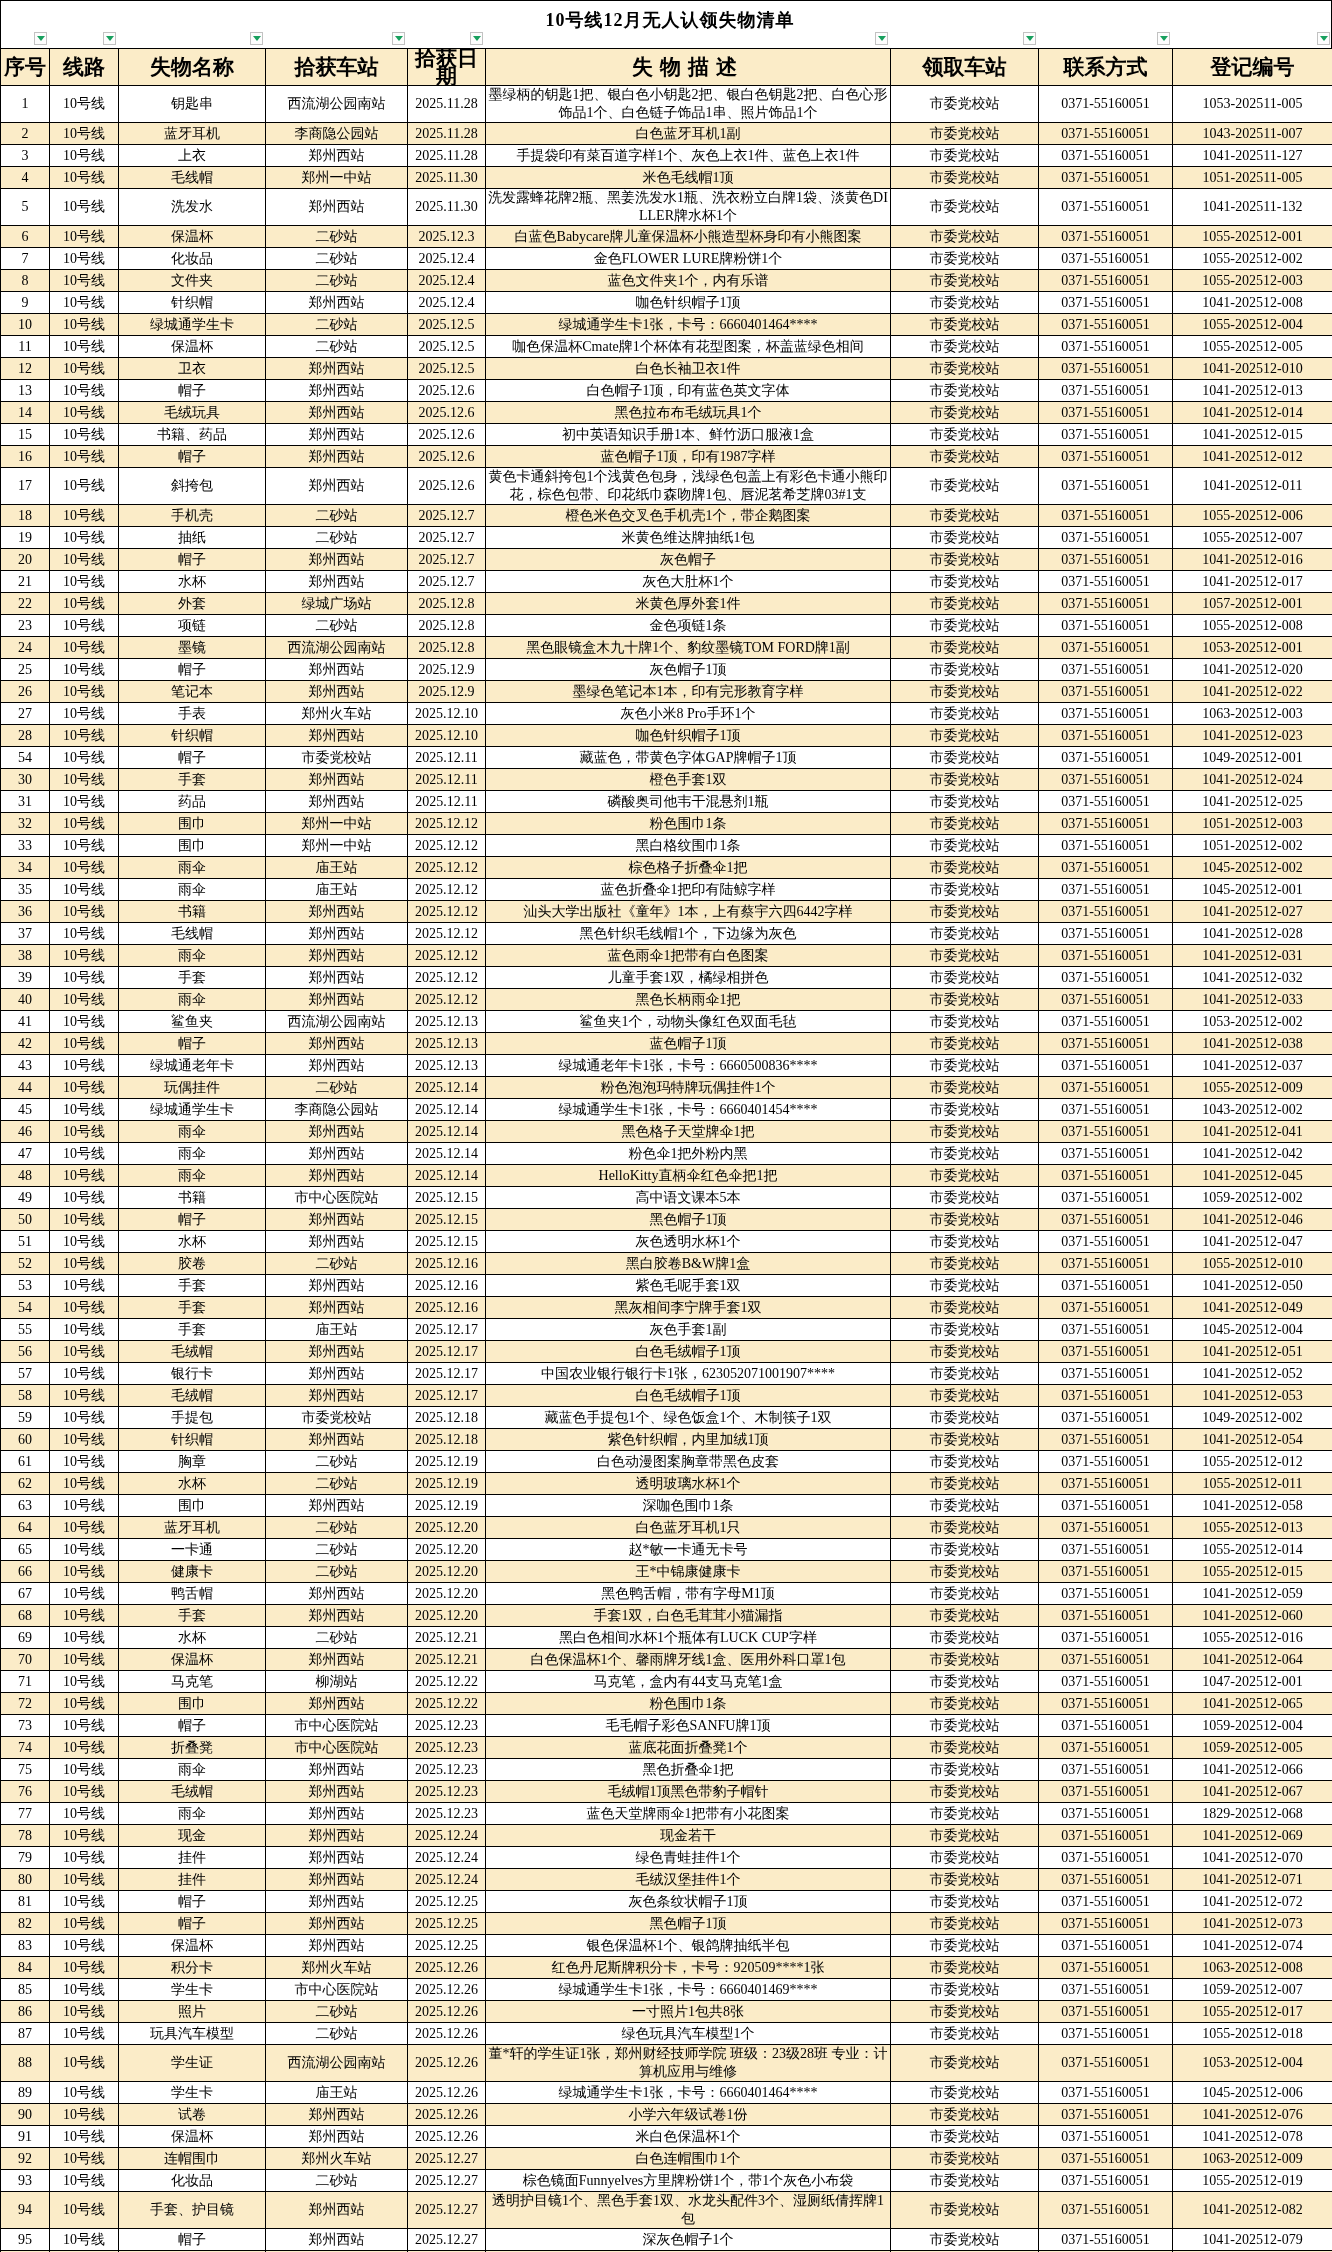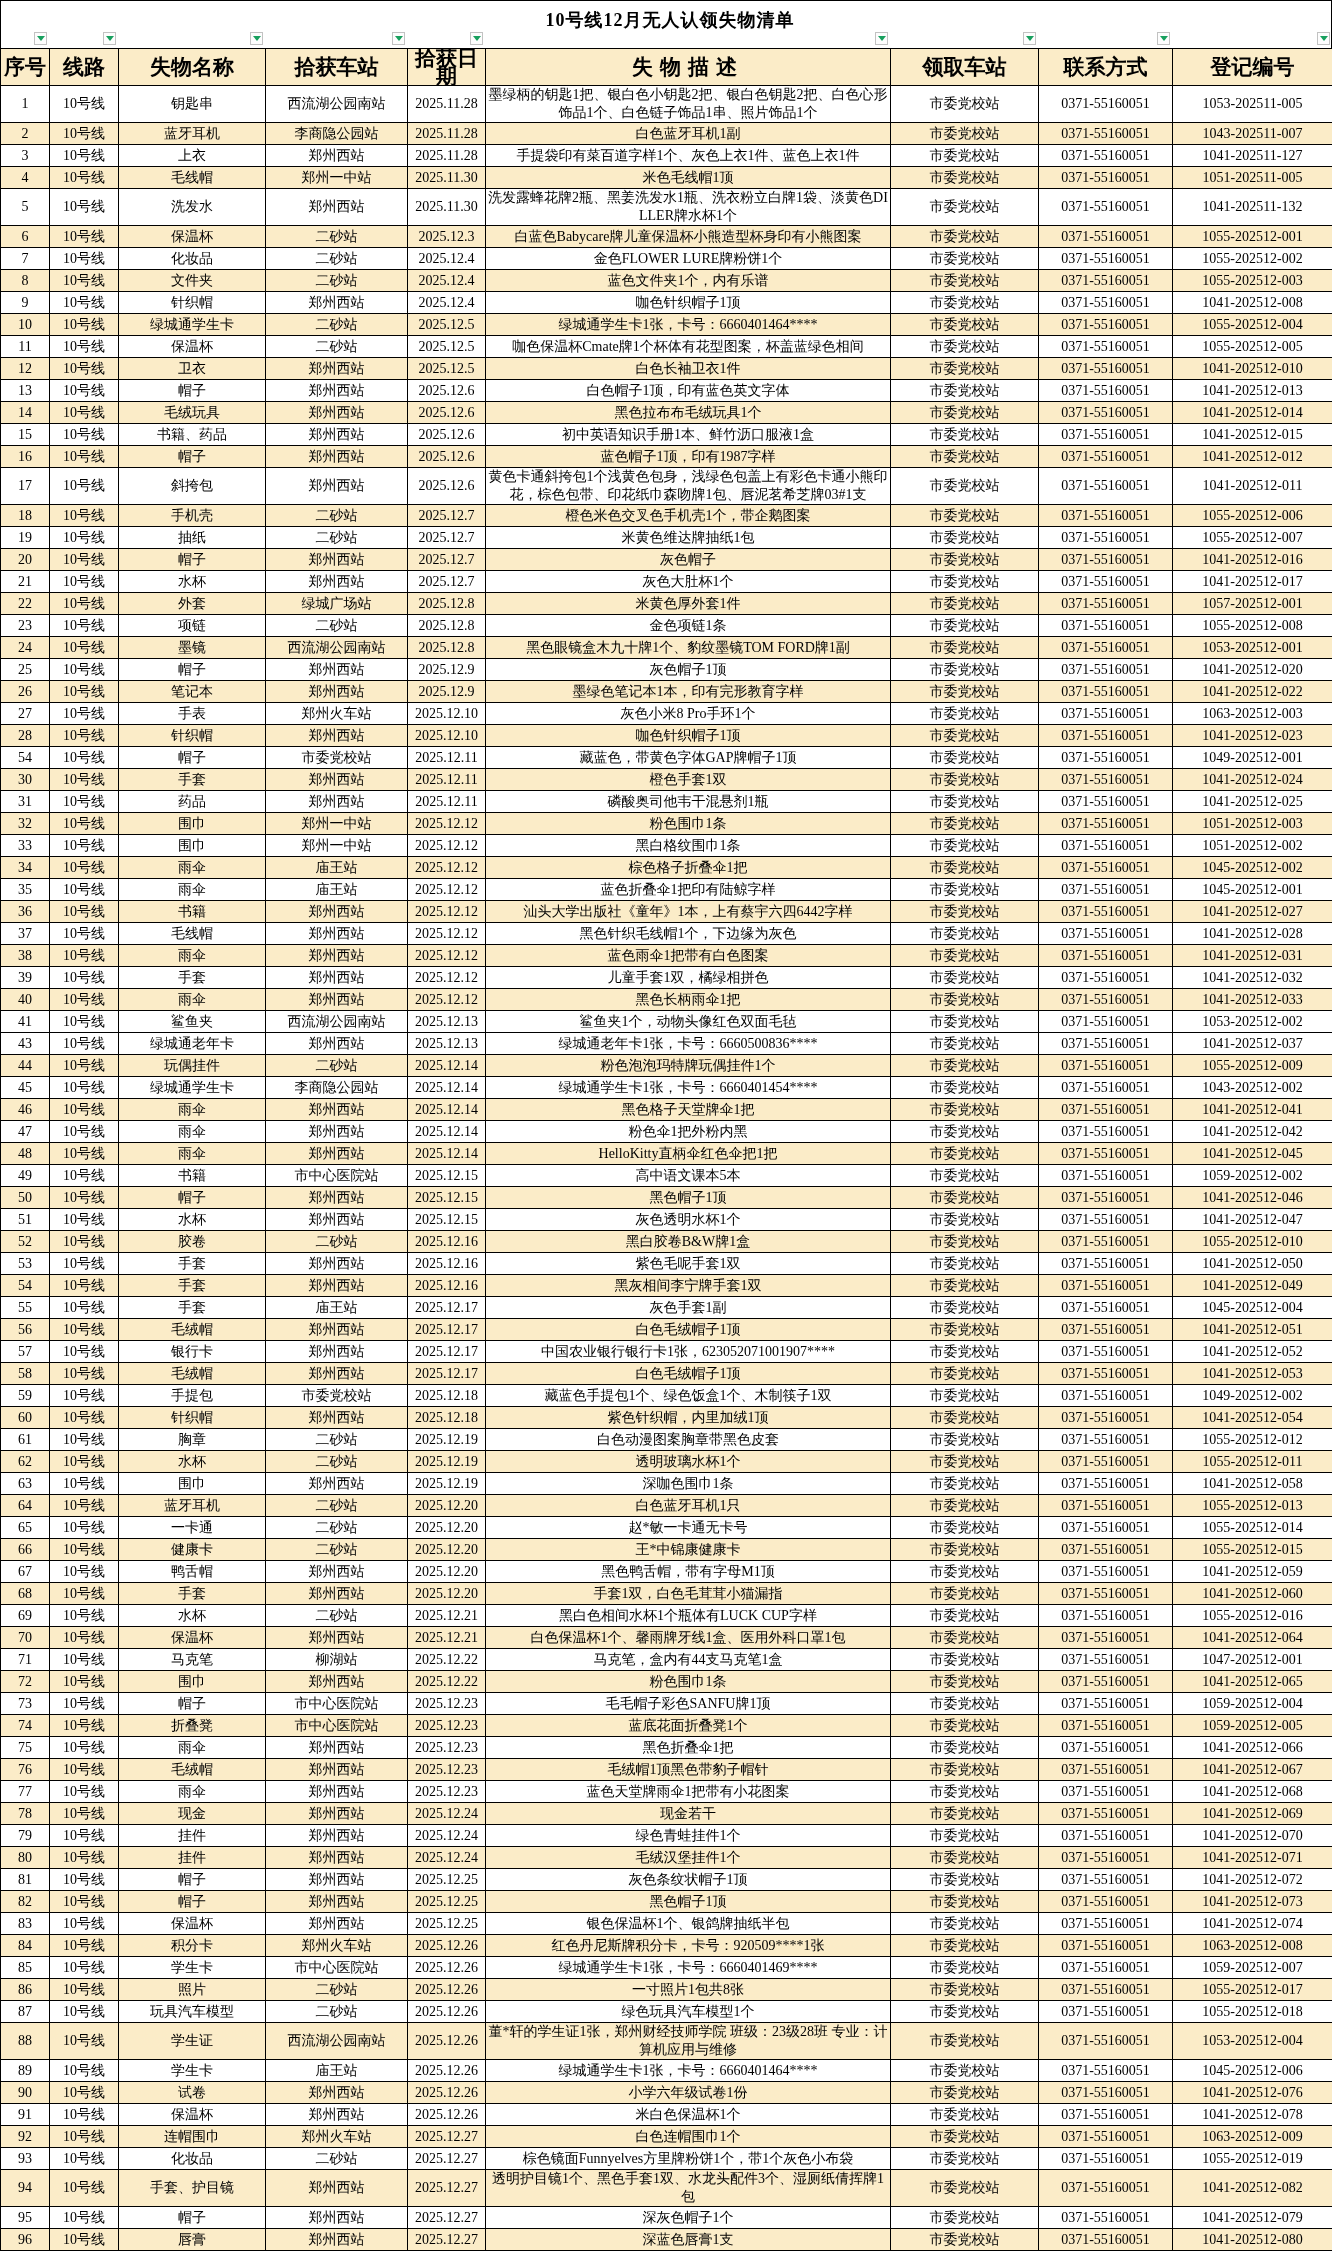--- a/index.html
+++ b/index.html
@@ -588,20 +588,31 @@
           <td class="c-no">41</td>
           <td class="c-line">10号线</td>
           <td class="c-name">鲨鱼夹</td>
           <td class="c-station">西流湖公园南站</td>
           <td class="c-date">2025.12.13</td>
           <td class="c-desc">鲨鱼夹1个，动物头像红色双面毛毡</td>
           <td class="c-pickup">市委党校站</td>
           <td class="c-contact">0371-55160051</td>
           <td class="c-reg">1053-202512-002</td>
         </tr>
+        <tr class="alt">
+          <td class="c-no">42</td>
+          <td class="c-line">10号线</td>
+          <td class="c-name">帽子</td>
+          <td class="c-station">郑州西站</td>
+          <td class="c-date">2025.12.13</td>
+          <td class="c-desc">蓝色帽子1顶</td>
+          <td class="c-pickup">市委党校站</td>
+          <td class="c-contact">0371-55160051</td>
+          <td class="c-reg">1041-202512-038</td>
+        </tr>
         <tr>
           <td class="c-no">43</td>
           <td class="c-line">10号线</td>
           <td class="c-name">绿城通老年卡</td>
           <td class="c-station">郑州西站</td>
           <td class="c-date">2025.12.13</td>
           <td class="c-desc">绿城通老年卡1张，卡号：6660500836****</td>
           <td class="c-pickup">市委党校站</td>
           <td class="c-contact">0371-55160051</td>
           <td class="c-reg">1041-202512-037</td>
@@ -971,21 +982,21 @@
         </tr>
         <tr>
           <td class="c-no">77</td>
           <td class="c-line">10号线</td>
           <td class="c-name">雨伞</td>
           <td class="c-station">郑州西站</td>
           <td class="c-date">2025.12.23</td>
           <td class="c-desc">蓝色天堂牌雨伞1把带有小花图案</td>
           <td class="c-pickup">市委党校站</td>
           <td class="c-contact">0371-55160051</td>
-          <td class="c-reg">1041-202512-068</td>
+          <td class="c-reg">1829-202512-068</td>
         </tr>
         <tr class="alt">
           <td class="c-no">78</td>
           <td class="c-line">10号线</td>
           <td class="c-name">现金</td>
           <td class="c-station">郑州西站</td>
           <td class="c-date">2025.12.24</td>
           <td class="c-desc">现金若干</td>
           <td class="c-pickup">市委党校站</td>
           <td class="c-contact">0371-55160051</td>

